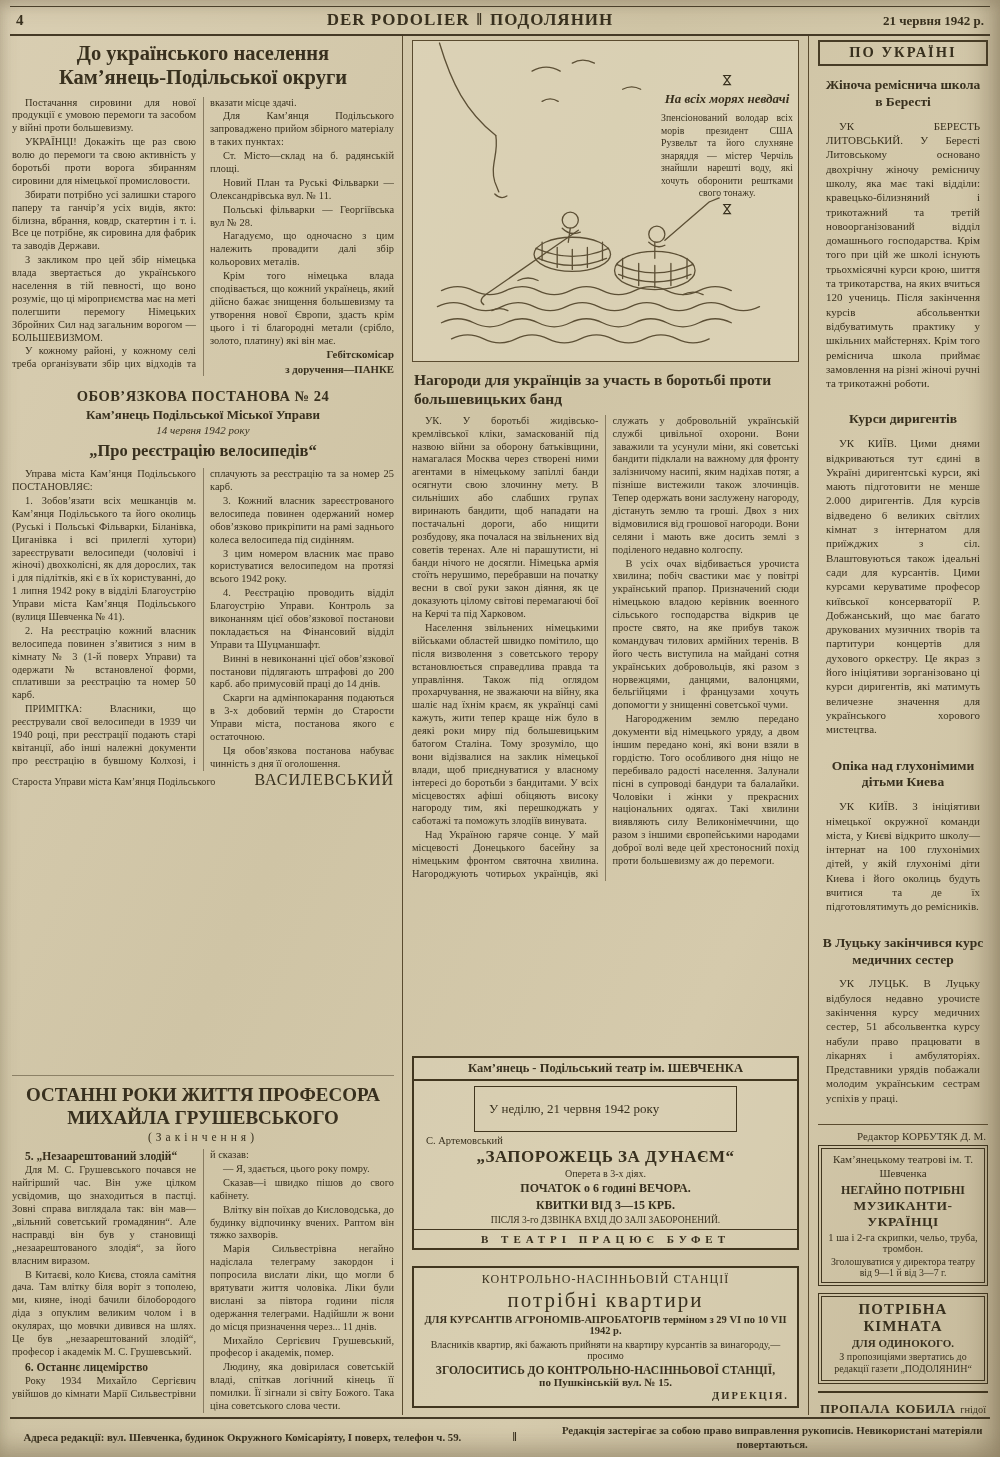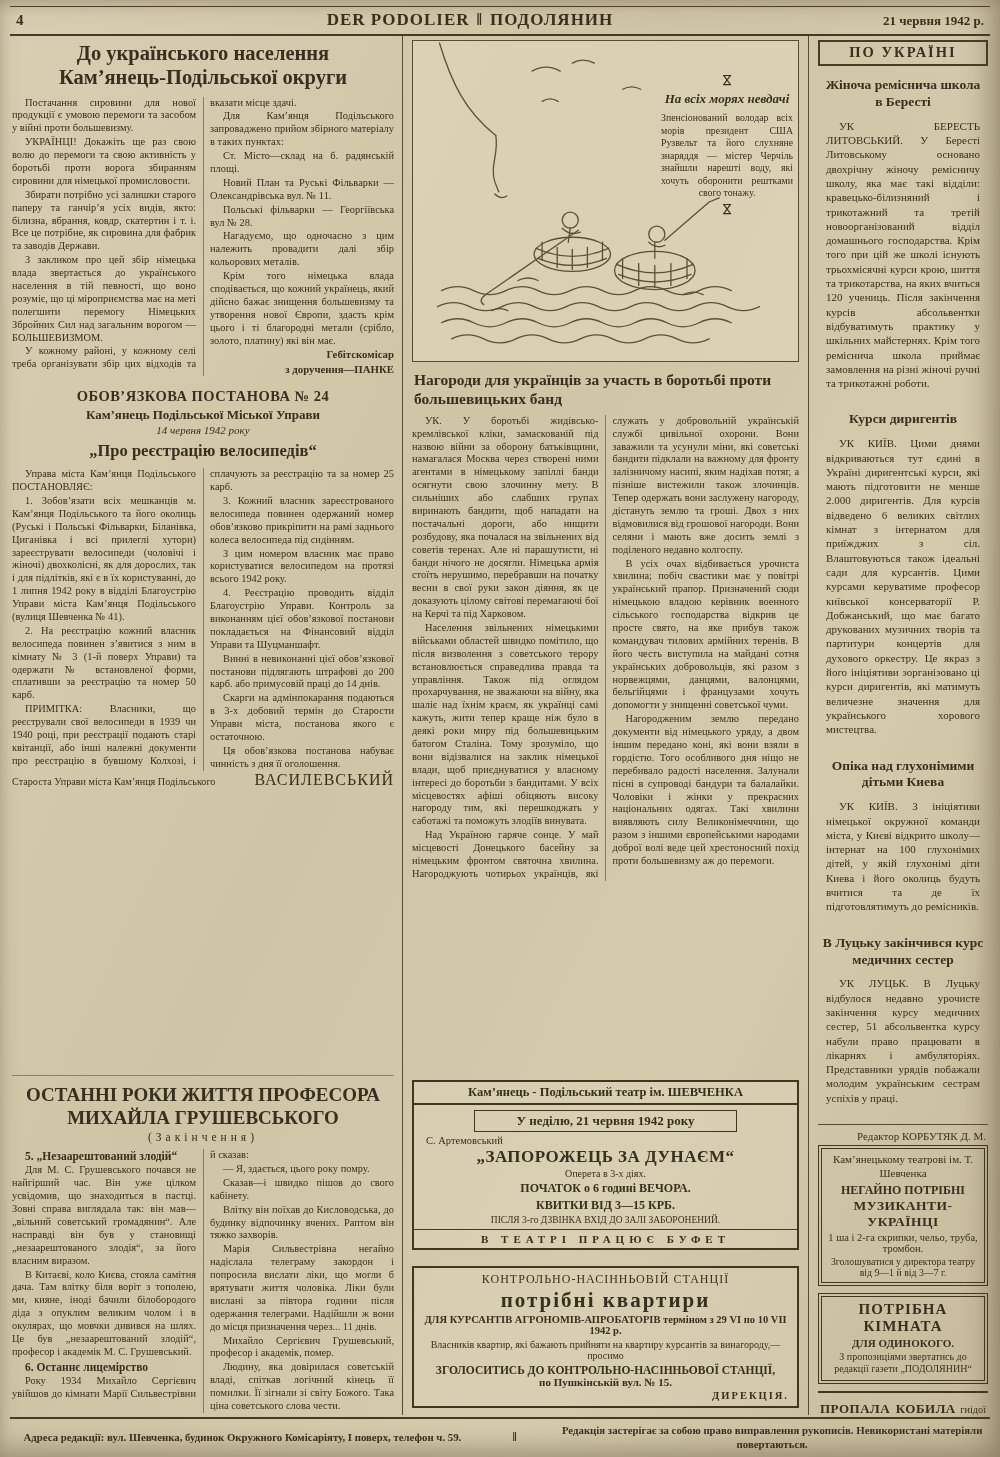--- a/index.html
+++ b/index.html
@@ -50,30 +50,30 @@
   .h-awards{font-size:15.5px;line-height:1.25;font-weight:bold;margin:4px 2px 6px}
   
   .box-title{border:2px solid #473c26;padding:2px 4px 3px;text-align:center;font-weight:bold;font-size:14.5px;letter-spacing:2px;margin:0 0 7px;flex:none}
   .news{margin-bottom:9px;flex:none}
   .news h4{font-size:13.5px;line-height:1.25;text-align:center;font-weight:bold;margin:4px 0 4px}
   .news .nb{font-size:11px;line-height:1.3;text-align:justify;text-indent:13px;margin:8px}
   .editor{border-top:1px solid #5a4b2f;margin-top:2px;padding:5px 2px 3px;text-align:right;font-weight:normal;font-size:11px;flex:none}
   
   .theater{flex:none;border:2px solid #41361f;margin:5px 0 16px;background:rgba(226,217,191,.35)}
   .th-head{font-weight:bold;font-size:12.5px;text-align:center;padding:3px 2px;border-bottom:2px solid #41361f}
-  .th-date{border:1px solid #41361f;margin:5px 60px 3px;padding:2px;text-align:center;font-weight:bold;font-size:13px}
+  .th-date{border:1px solid #41361f;margin:5px 60px 3px;padding:14px;text-align:left;font-weight:normal;font-size:13px}
   .th-author{font-size:10.5px;padding:0 12px;text-align:left}
   .th-title{font-weight:bold;font-size:17px;text-align:center;margin:1px 0;letter-spacing:.5px}
   .th-sub{font-size:10px;text-align:center}
   .th-line{font-weight:bold;font-size:12px;text-align:center;margin:2px 0}
   .th-small{font-size:9.5px;text-align:center;margin:1px 0}
   .th-foot{border-top:1px solid #41361f;margin-top:4px;padding:3px;text-align:center;font-weight:bold;letter-spacing:5px;font-size:11px}
   .apt{flex:none;border:2px solid #41361f;margin-bottom:5px;padding:4px 8px 5px;text-align:center;background:rgba(226,217,191,.3)}
   .a1{font-size:12px;letter-spacing:1px}
-  .a2{font-weight:bold;font-size:21px;letter-spacing:2px;margin:1px 0}
+  .a2{font-weight:normal;font-size:21px;letter-spacing:2px;margin:1px 0}
   .a3{font-weight:bold;font-size:10.5px}
   .a4{font-size:10px;margin:3px 0}
   .a5{font-weight:bold;font-size:11.5px}
   .a6{font-weight:bold;font-size:11px}
   .a7{text-align:right;font-weight:bold;font-size:10.5px;letter-spacing:2px;margin-top:2px}
   .rads{margin-top:auto;flex:none}
   .adbox{border:1.5px solid #41361f;padding:2px;margin-bottom:7px}
   .adbox .inner{border:1px solid #41361f;padding:4px 6px;text-align:center}
   .m1{font-size:11px;line-height:1.25}
   .m2{font-weight:bold;font-size:12px;margin-top:2px}

